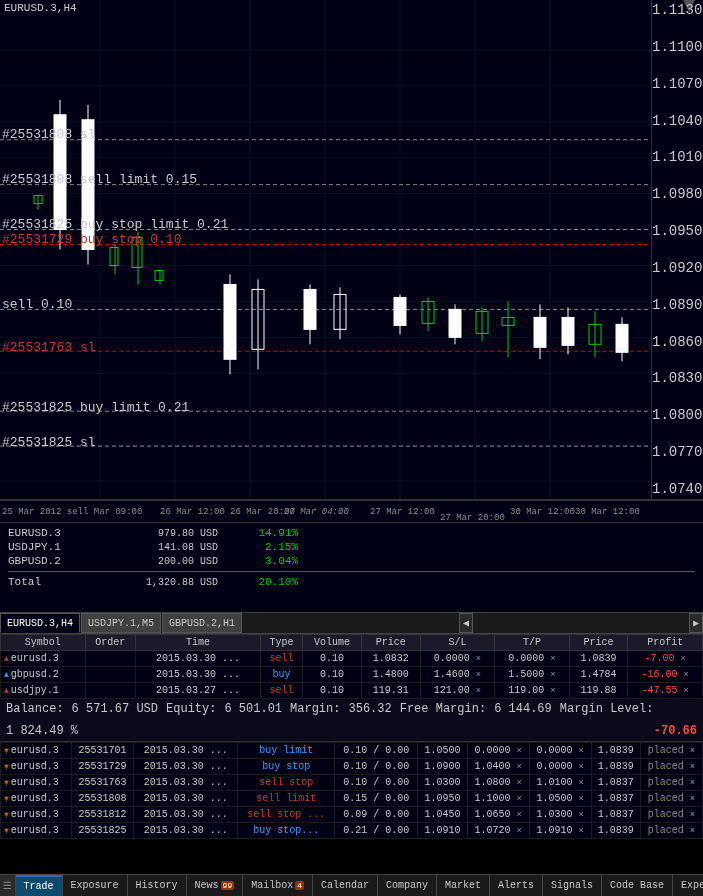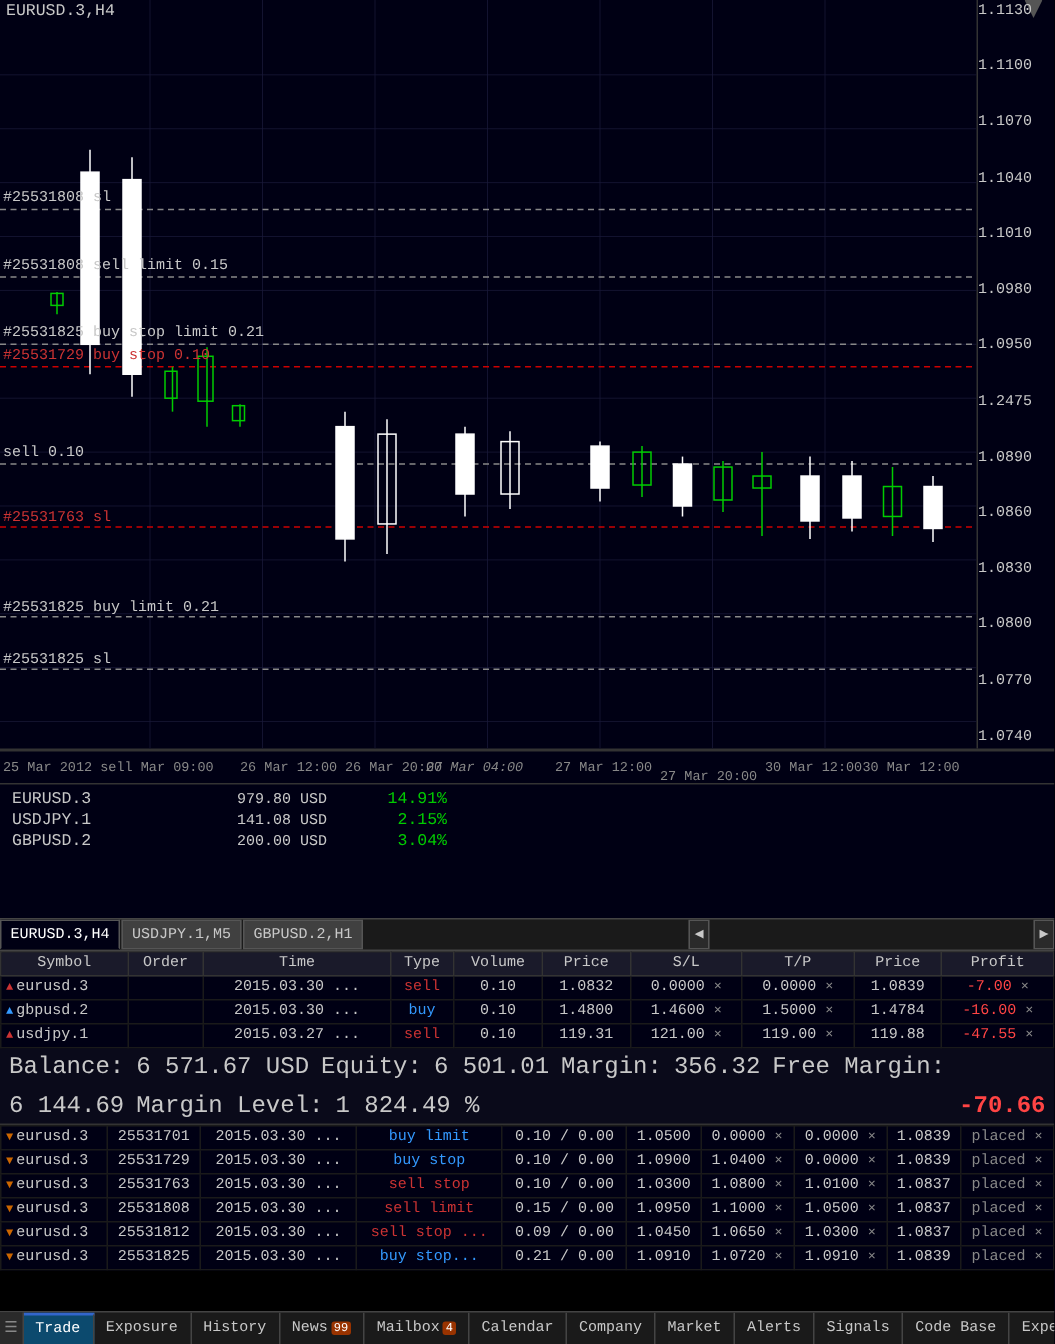--- a/index.html
+++ b/index.html
@@ -39,30 +39,30 @@
       height: 100%;
       border-left: 1px solid #333;
       display: flex;
       flex-direction: column;
       justify-content: space-between;
       padding: 2px 0;
     }
 
     .price-label {
       color: #c8c8c8;
-      font-size: 10px;
+      font-size: 14px;
       text-align: right;
       padding-right: 16px;
     }
 
     
     .order-label {
       position: absolute;
       color: #c8c8c8;
-      font-size: 10px;
+      font-size: 13px;
       left: 2px;
       white-space: nowrap;
     }
 
     
     #candles-svg {
       position: absolute;
       left: 0;
       top: 0;
       width: calc(100% - 52px);
@@ -228,21 +228,21 @@
     .close-x {
       color: #888;
       cursor: pointer;
       font-size: 9px;
     }
 
     
     .balance-row {
       background: #0a0a1a;
       padding: 3px 6px;
-      font-size: 16px;
+      font-size: 12px;
       color: #c8c8c8;
       display: flex;
       align-items: center;
       gap: 8px;
       border-bottom: 1px solid #333;
       flex-wrap: wrap;
     }
 
     .balance-profit-neg {
       margin-left: auto;
@@ -443,21 +443,21 @@
     <div class="order-label" style="top: 435px; left: 2px;">#25531825 sl</div>
 
     <div id="price-axis">
       <div class="price-label">1.1130</div>
       <div class="price-label">1.1100</div>
       <div class="price-label">1.1070</div>
       <div class="price-label">1.1040</div>
       <div class="price-label">1.1010</div>
       <div class="price-label">1.0980</div>
       <div class="price-label">1.0950</div>
-      <div class="price-label">1.2475</div>
+      <div class="price-label">1.0920</div>
       <div class="price-label">1.0890</div>
       <div class="price-label">1.0860</div>
       <div class="price-label">1.0830</div>
       <div class="price-label">1.0800</div>
       <div class="price-label">1.0770</div>
       <div class="price-label">1.0740</div>
     </div>
   </div>
 
   <div id="time-axis">
@@ -479,20 +479,25 @@
     </div>
     <div class="summary-row">
       <span class="summary-symbol">USDJPY.1</span>
       <span class="summary-amount">141.08 USD</span>
       <span class="summary-pct">2.15%</span>
     </div>
     <div class="summary-row">
       <span class="summary-symbol">GBPUSD.2</span>
       <span class="summary-amount">200.00 USD</span>
       <span class="summary-pct">3.04%</span>
+    </div>
+    <div class="summary-row summary-total">
+      <span class="summary-symbol">Total</span>
+      <span class="summary-amount">1,320.88 USD</span>
+      <span class="summary-pct">20.10%</span>
     </div>
   </div>
 
   <div id="chart-tabs">
     <div class="chart-tab active">
       <span>EURUSD.3,H4</span>
     </div>
     <div class="chart-tab">
       <span>USDJPY.1,M5</span>
     </div>

